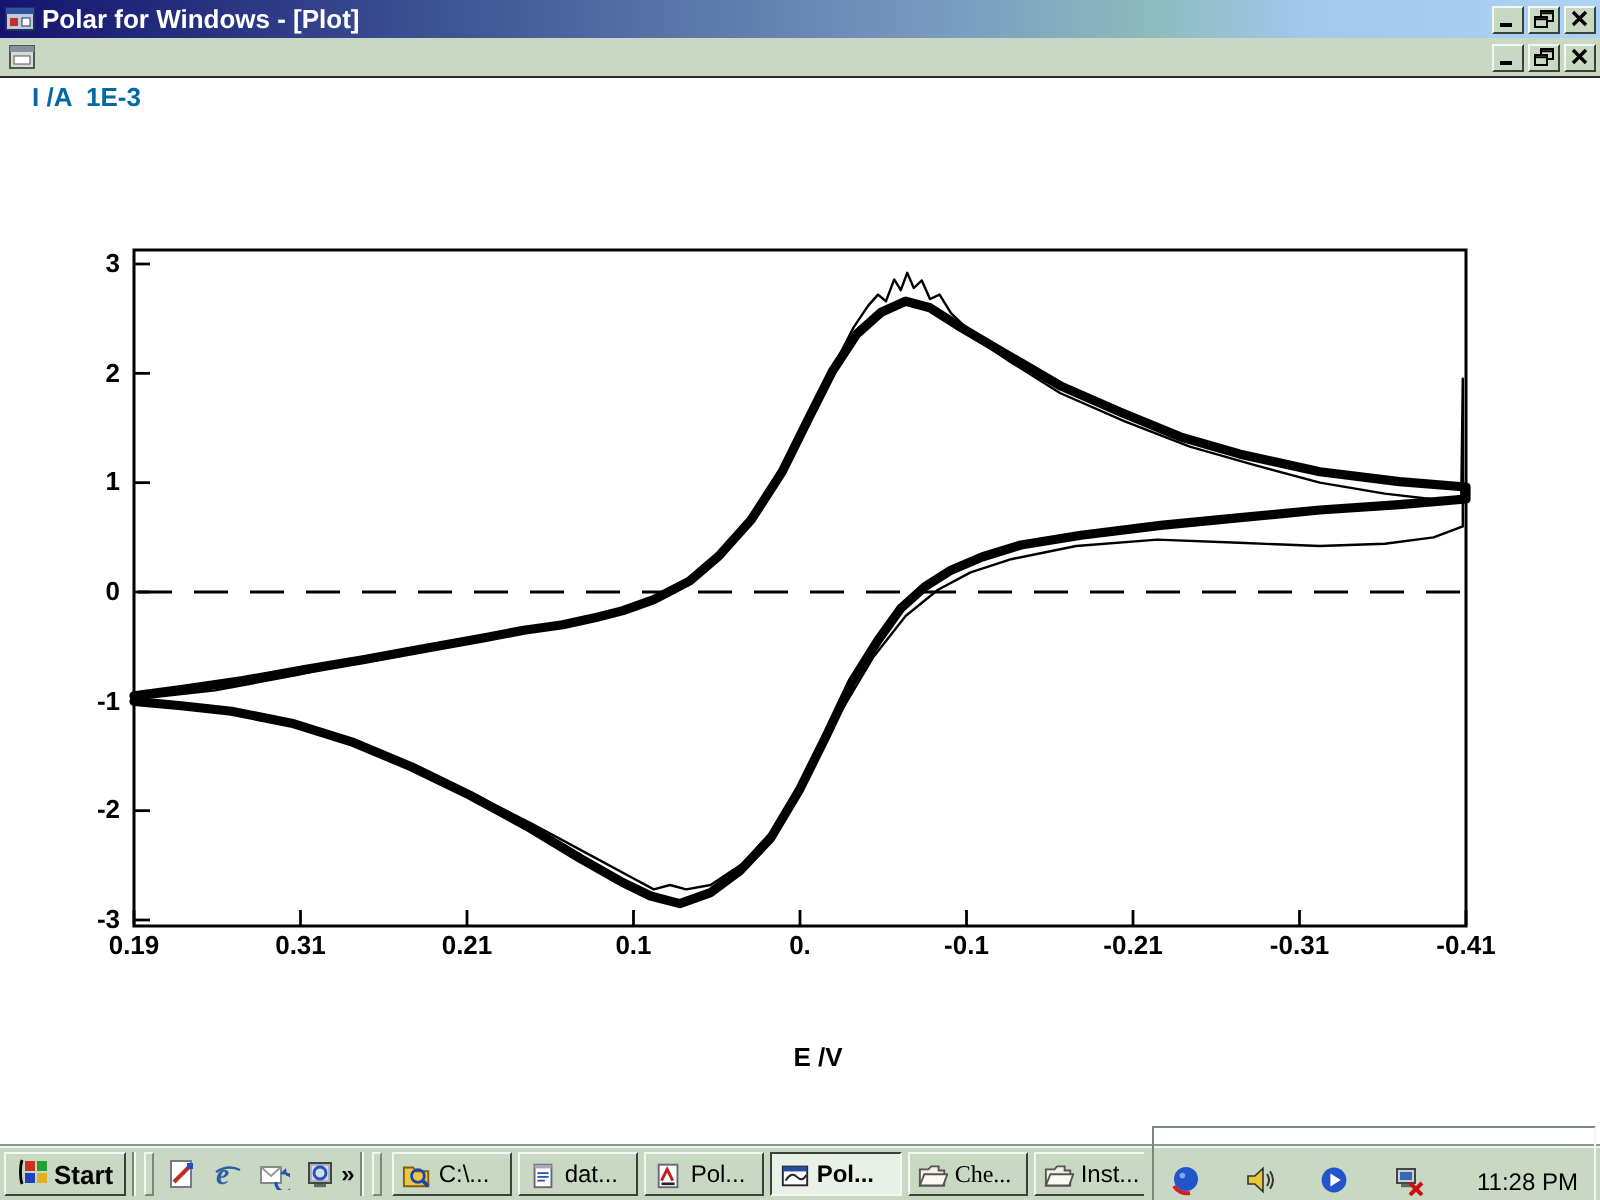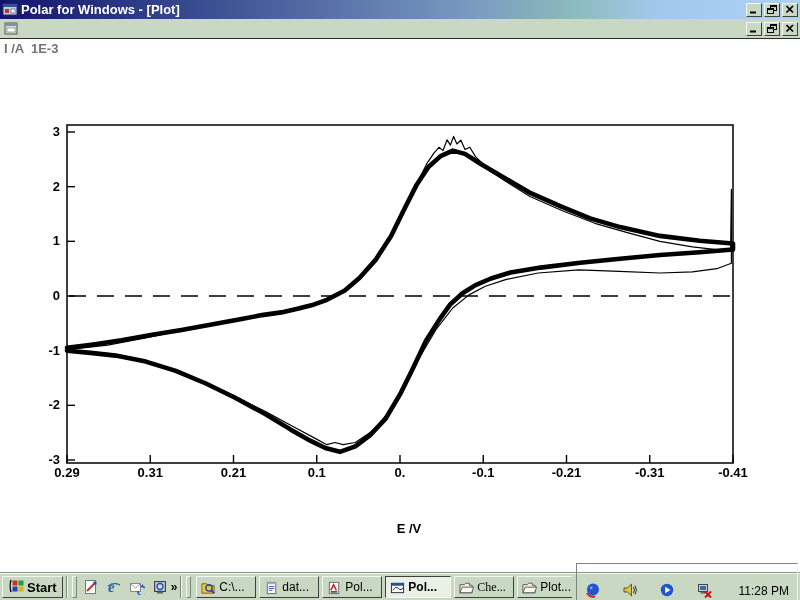--- a/index.html
+++ b/index.html
@@ -30,21 +30,21 @@
     position:absolute;left:0;top:19px;width:800px;height:19px;
     background:#C8D8C3;border-bottom:1px solid #2A2A2A;
     display:flex;align-items:center;
   }
   #menu-items{display:flex;align-items:center;height:100%;}
   .menu-item{font-size:13px;color:#000;padding:0 9px;line-height:18px;}
   .menu-item u{text-decoration:underline;}
   #menubar .win-controls{margin-left:auto;}
   
   #client{position:absolute;left:0;top:39px;width:800px;height:534px;background:#FFFFFF;}
-  #y-unit-label{position:absolute;left:4px;top:2px;font-size:13px;font-weight:bold;white-space:pre;color:#737373;}
+  #y-unit-label{position:absolute;left:16px;top:2px;font-size:13px;font-weight:bold;white-space:pre;color:#0369a1;}
   .tick-label-y{position:absolute;width:36px;text-align:right;font-size:13px;font-weight:bold;color:#000;height:16px;line-height:16px;}
   .tick-label-x{position:absolute;width:46px;text-align:center;font-size:13px;font-weight:bold;color:#000;height:14px;line-height:14px;}
   #x-axis-title{position:absolute;left:378px;top:482px;width:62px;text-align:center;font-size:13px;font-weight:bold;white-space:pre;color:#000;}
   #plot-svg{position:absolute;left:0;top:0;}
   
   #taskbar{
     position:absolute;left:0;top:573px;width:800px;height:27px;
     background:#C8D8C3;border-top:1px solid #F2F7F0;box-shadow:0 -1px 0 #8A988A;
     display:flex;align-items:center;padding:0 2px;box-sizing:border-box;
   }
@@ -183,21 +183,21 @@
     <div id="y-tick-labels">
         <div class="tick-label-y" style="left: 24px; top: 85px;">3</div>
         <div class="tick-label-y" style="left: 24px; top: 139.667px;">2</div>
         <div class="tick-label-y" style="left: 24px; top: 194.333px;">1</div>
         <div class="tick-label-y" style="left: 24px; top: 249px;">0</div>
         <div class="tick-label-y" style="left: 24px; top: 303.667px;">-1</div>
         <div class="tick-label-y" style="left: 24px; top: 358.333px;">-2</div>
         <div class="tick-label-y" style="left: 24px; top: 413px;">-3</div>
       </div>
     <div id="x-tick-labels">
-        <div class="tick-label-x" style="left: 44px; top: 427px;">0.29</div>
+        <div class="tick-label-x" style="left: 44px; top: 427px;">0.19</div>
         <div class="tick-label-x" style="left: 127.25px; top: 427px;">0.31</div>
         <div class="tick-label-x" style="left: 210.5px; top: 427px;">0.21</div>
         <div class="tick-label-x" style="left: 293.75px; top: 427px;">0.1</div>
         <div class="tick-label-x" style="left: 377px; top: 427px;">0.</div>
         <div class="tick-label-x" style="left: 460.25px; top: 427px;">-0.1</div>
         <div class="tick-label-x" style="left: 543.5px; top: 427px; text-align: center;">-0.21</div>
         <div class="tick-label-x" style="left: 626.75px; top: 427px;">-0.31</div>
         <div class="tick-label-x" style="left: 710px; top: 427px;">-0.41</div>
       </div>
     <div id="x-axis-title">E /V</div>
@@ -292,21 +292,21 @@
             <path d="M1,5 h4.6 l1.4,-1.6 h4 v2.2 h3 v8 H1 Z" fill="#F4F1E4" stroke="#555"></path>
             <path d="M1,13.6 L3.4,7.6 H15.6 L13.4,13.6 Z" fill="#FBF9F0" stroke="#555"></path>
           </svg>
           <span>Che...</span>
         </button>
         <button class="task-btn tb-raised" style="font-family: inherit;">
           <svg class="" viewBox="0 0 16 16" width="16" height="16">
             <path d="M1,5 h4.6 l1.4,-1.6 h4 v2.2 h3 v8 H1 Z" fill="#F4F1E4" stroke="#555"></path>
             <path d="M1,13.6 L3.4,7.6 H15.6 L13.4,13.6 Z" fill="#FBF9F0" stroke="#555"></path>
           </svg>
-          <span>Plot...</span>
+          <span>Inst...</span>
         </button>
         <button class="task-btn tb-raised" style="font-family: inherit; margin-top: 48px;">
           <svg class="" viewBox="0 0 16 16" width="16" height="16">
             <path d="M1,5 h4.6 l1.4,-1.6 h4 v2.2 h3 v8 H1 Z" fill="#F4F1E4" stroke="#555"></path>
             <path d="M1,13.6 L3.4,7.6 H15.6 L13.4,13.6 Z" fill="#FBF9F0" stroke="#555"></path>
           </svg>
           <span>Result</span>
         </button>
       </span>
     <span id="tray">

